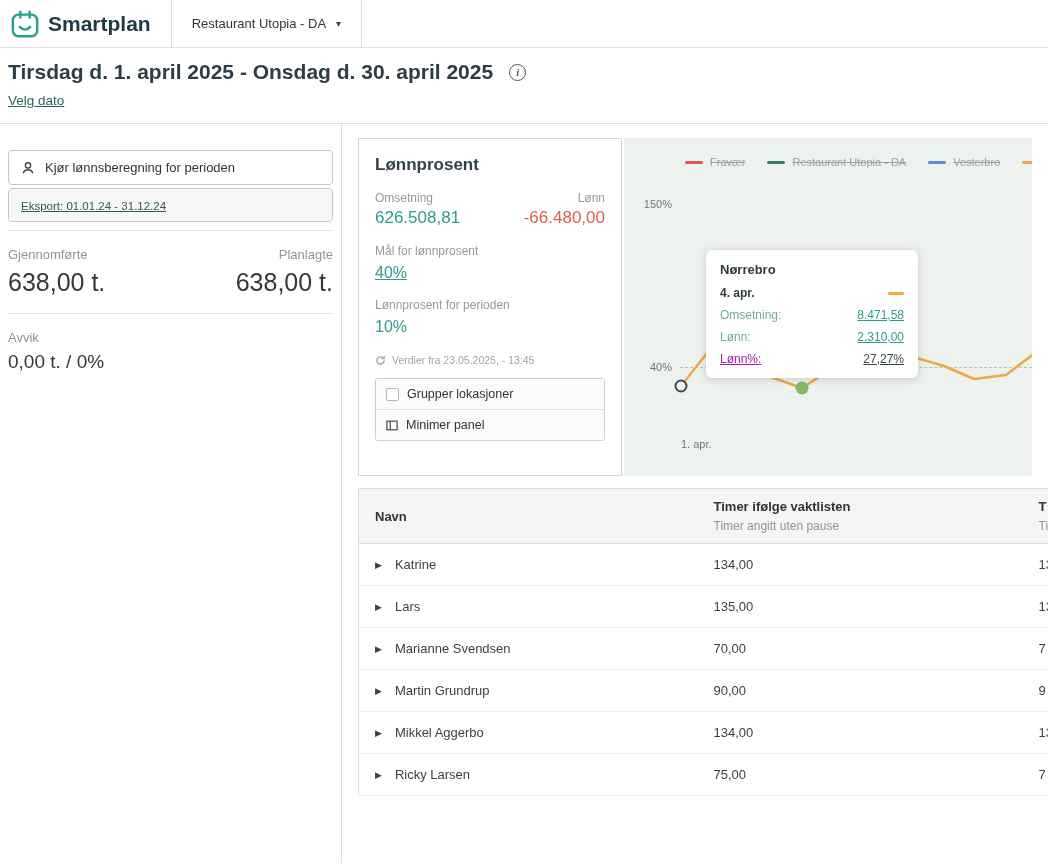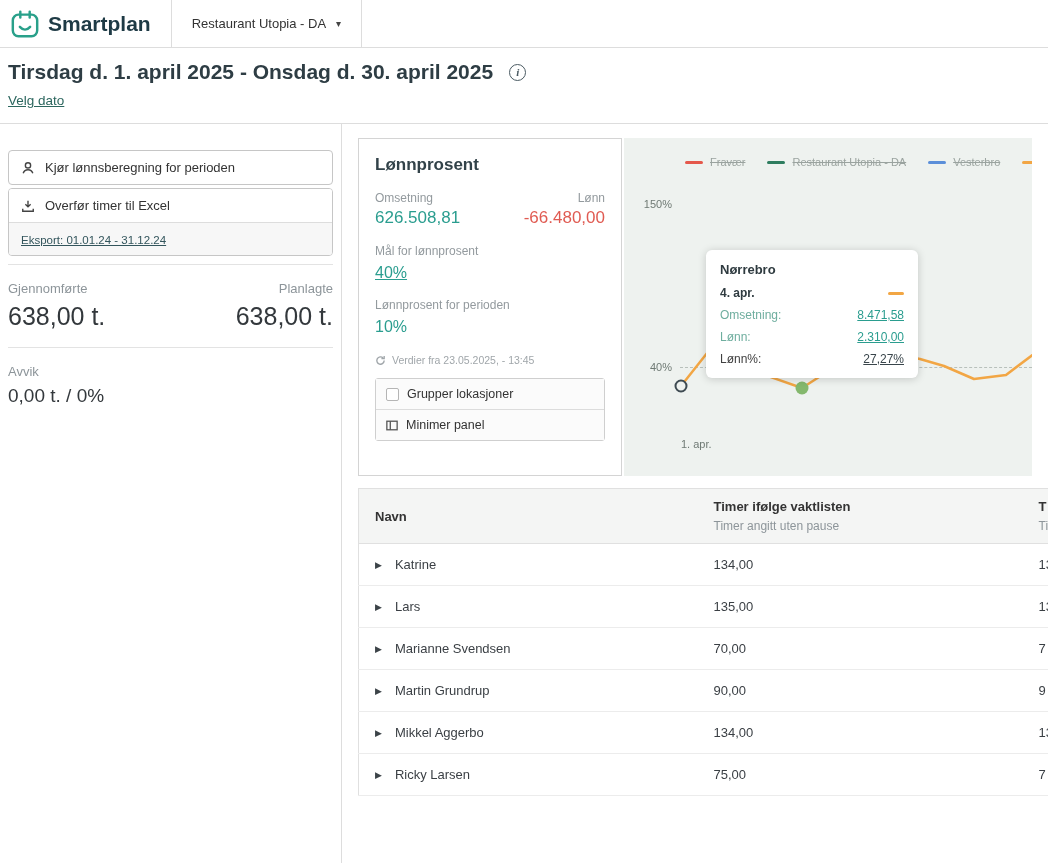--- a/index.html
+++ b/index.html
@@ -80,21 +80,21 @@
   .chart-svg { position:absolute; left:0; top:0; }
   .xtick { position:absolute; left:57px; top:300px; font-size:11px; color:#6f7a74; }
   .tooltip { position:absolute; left:82px; top:112px; width:212px; background:#fff; border-radius:6px;
     box-shadow:0 1px 8px rgba(0,0,0,0.18); padding:12px 14px; z-index:5; }
   .tt-title { font-size:13px; font-weight:bold; color:#2f3b40; }
   .tt-date-row { display:flex; justify-content:space-between; align-items:center; margin-top:9px; }
   .tt-date { font-size:12px; font-weight:bold; color:#2f3b40; }
   .tt-dash { width:16px; height:3px; background:#f2a644; border-radius:2px; }
   .tt-row { display:flex; justify-content:space-between; font-size:12px; margin-top:8px; }
   .tt-row .lbl { color:#6fae9f; } .tt-row .val { color:#2a9d8f;text-decoration:underline; }
-  .tt-row.dark .lbl { color:#404040; } .tt-row.dark .val { color:#39454b; }
+  .tt-row.dark .lbl { color:#a21caf;text-decoration:underline; } .tt-row.dark .val { color:#39454b; }
 
   
   .hours-table { margin-top:12px; width:760px; border:1px solid #e0e0e0; border-collapse:collapse;
     background:#fff; table-layout:fixed; }
   .hours-table col.c-name { width:339px; } .hours-table col.c-hours { width:331px; } .hours-table col.c-cut { width:90px; }
   .hours-table th { background:#f4f5f4; text-align:left; padding:10px 16px; font-size:13px; color:#333;
     border-bottom:1px solid #e0e0e0; font-weight:bold; vertical-align:top; }
   .hours-table th.v-mid { vertical-align:middle; }
   .hours-table th.cut-col, .hours-table td.cut-col { padding-left:10px; }
   .th-sub { font-weight:normal; font-size:12px; color:#8d959a; margin-top:5px; }
@@ -134,27 +134,20 @@
   <aside class="sidebar">
     <button class="side-btn">
       <svg width="14" height="14" viewBox="0 0 16 16">
         <circle cx="8" cy="5" r="3" fill="none" stroke="#444" stroke-width="1.6"></circle>
         <path d="M2.5 14c1-3 3-4 5.5-4s4.5 1 5.5 4" fill="none" stroke="#444" stroke-width="1.6"></path>
       </svg>
       <span>Kjør lønnsberegning for perioden</span>
     </button>
 
     <div class="export-group">
-      <button class="side-btn">
-        <svg width="14" height="14" viewBox="0 0 16 16">
-          <path d="M8 2v7M5 6l3 3 3-3" stroke="#444" stroke-width="1.6" fill="none"></path>
-          <path d="M2 11v3h12v-3" stroke="#444" stroke-width="1.6" fill="none"></path>
-        </svg>
-        <span>Overfør timer til Excel</span>
-      </button>
       <div class="export-footer">
         <a class="export-link">Eksport: 01.01.24 - 31.12.24</a>
       </div>
     </div>
 
     <div class="side-divider"></div>
 
     <div class="timer-labels">
       <span>Gjennomførte</span>
       <span>Planlagte</span>

